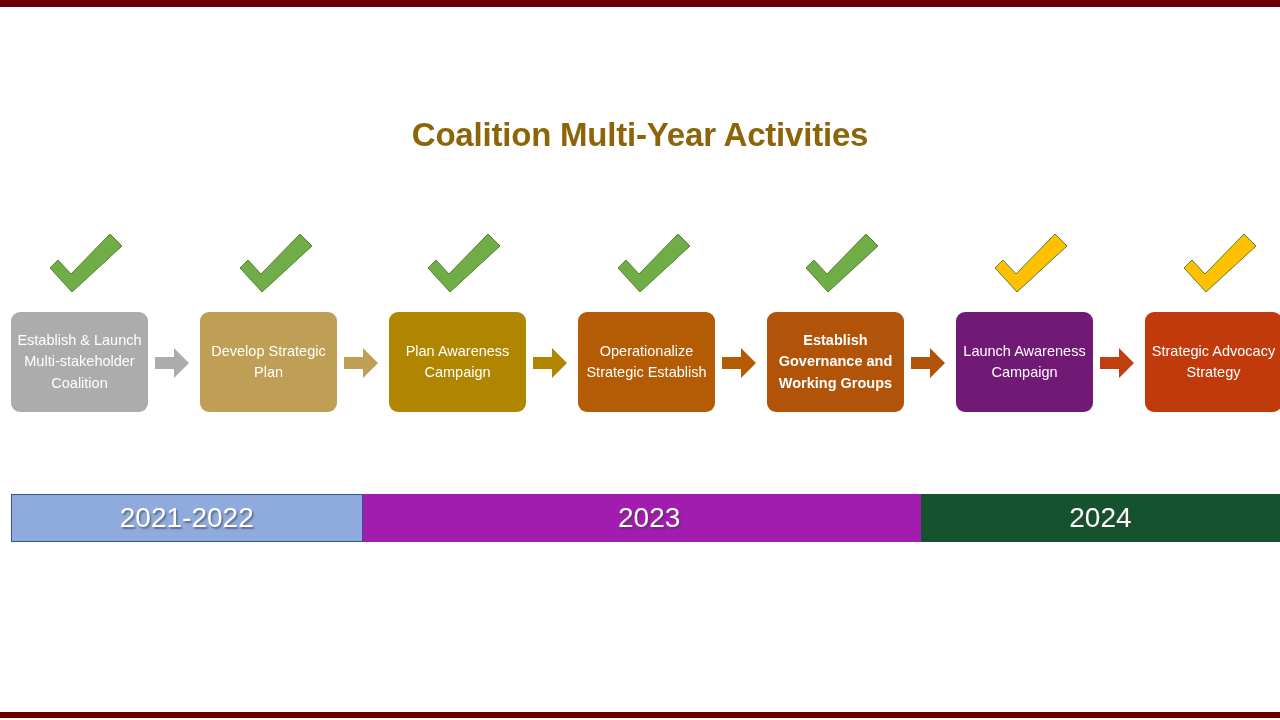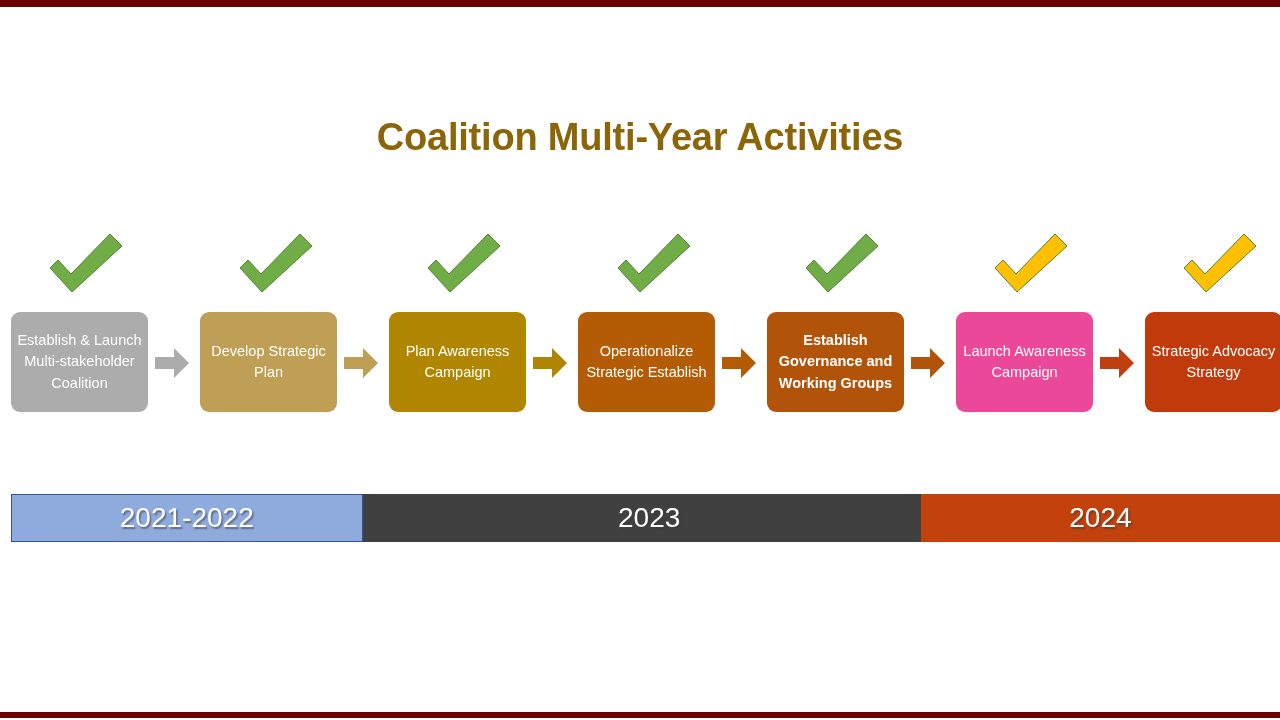--- a/index.html
+++ b/index.html
@@ -26,21 +26,21 @@
   .rule-top    { top: 0px;   height: 7px; }
   .rule-bottom { top: 712px; height: 6px; }
 
   
   .slide-title {
     position: absolute;
     left: 0;
     top: 116px;
     width: 1280px;
     text-align: center;
-    font-size: 38px;
+    font-size: 33px;
     font-weight: bold;
     color: #8B6508;
     letter-spacing: -0.2px;
     white-space: nowrap;
   }
 
   
   .process-row {
     position: absolute;
     left: 0;
@@ -189,31 +189,31 @@
   </div>
   <div class="step" id="step1" style="left: 200px; width: 137px; background: rgb(191, 159, 85);">
     <span class="step-label">Develop Strategic Plan</span>
   </div>
   <div class="step" id="step3" style="left: 578px; width: 137px; background: rgb(179, 92, 5);">
     <span class="step-label">Operationalize Strategic Establish</span>
   </div>
   <div class="step" id="step4" style="left: 767px; width: 137px; background: rgb(178, 83, 10); font-weight: bold;">
     <span class="step-label">Establish Governance and Working Groups</span>
   </div>
-  <div class="step" id="step5" style="left: 956px; width: 137px; background: #ec4899;">
+  <div class="step" id="step5" style="left: 956px; width: 137px; background: #701a75;">
     <span class="step-label">Launch Awareness Campaign</span>
   </div>
   <div class="step" id="step6" style="left: 1145px; width: 137px; background: rgb(192, 58, 12);">
     <span class="step-label">Strategic Advocacy Strategy</span>
   </div>
 </div>
 
 <div class="timeline">
   <div class="timeline-seg seg-1" id="seg0" style="background: rgb(143, 170, 220); width: 27.7%;">
     <span>2021-2022</span>
   </div>
-  <div class="timeline-seg" id="seg1" style="background: #404040; width: 44%; padding-left: 15px;">
+  <div class="timeline-seg" id="seg1" style="background: #a21caf; width: 44%; padding-left: 15px;">
     <span>2023</span>
   </div>
-  <div class="timeline-seg" id="seg2" style="background: #c2410c; width: 28.3%;">
+  <div class="timeline-seg" id="seg2" style="background: #14532d; width: 28.3%;">
     <span>2024</span>
   </div>
 </div>
 
 </body></html>

